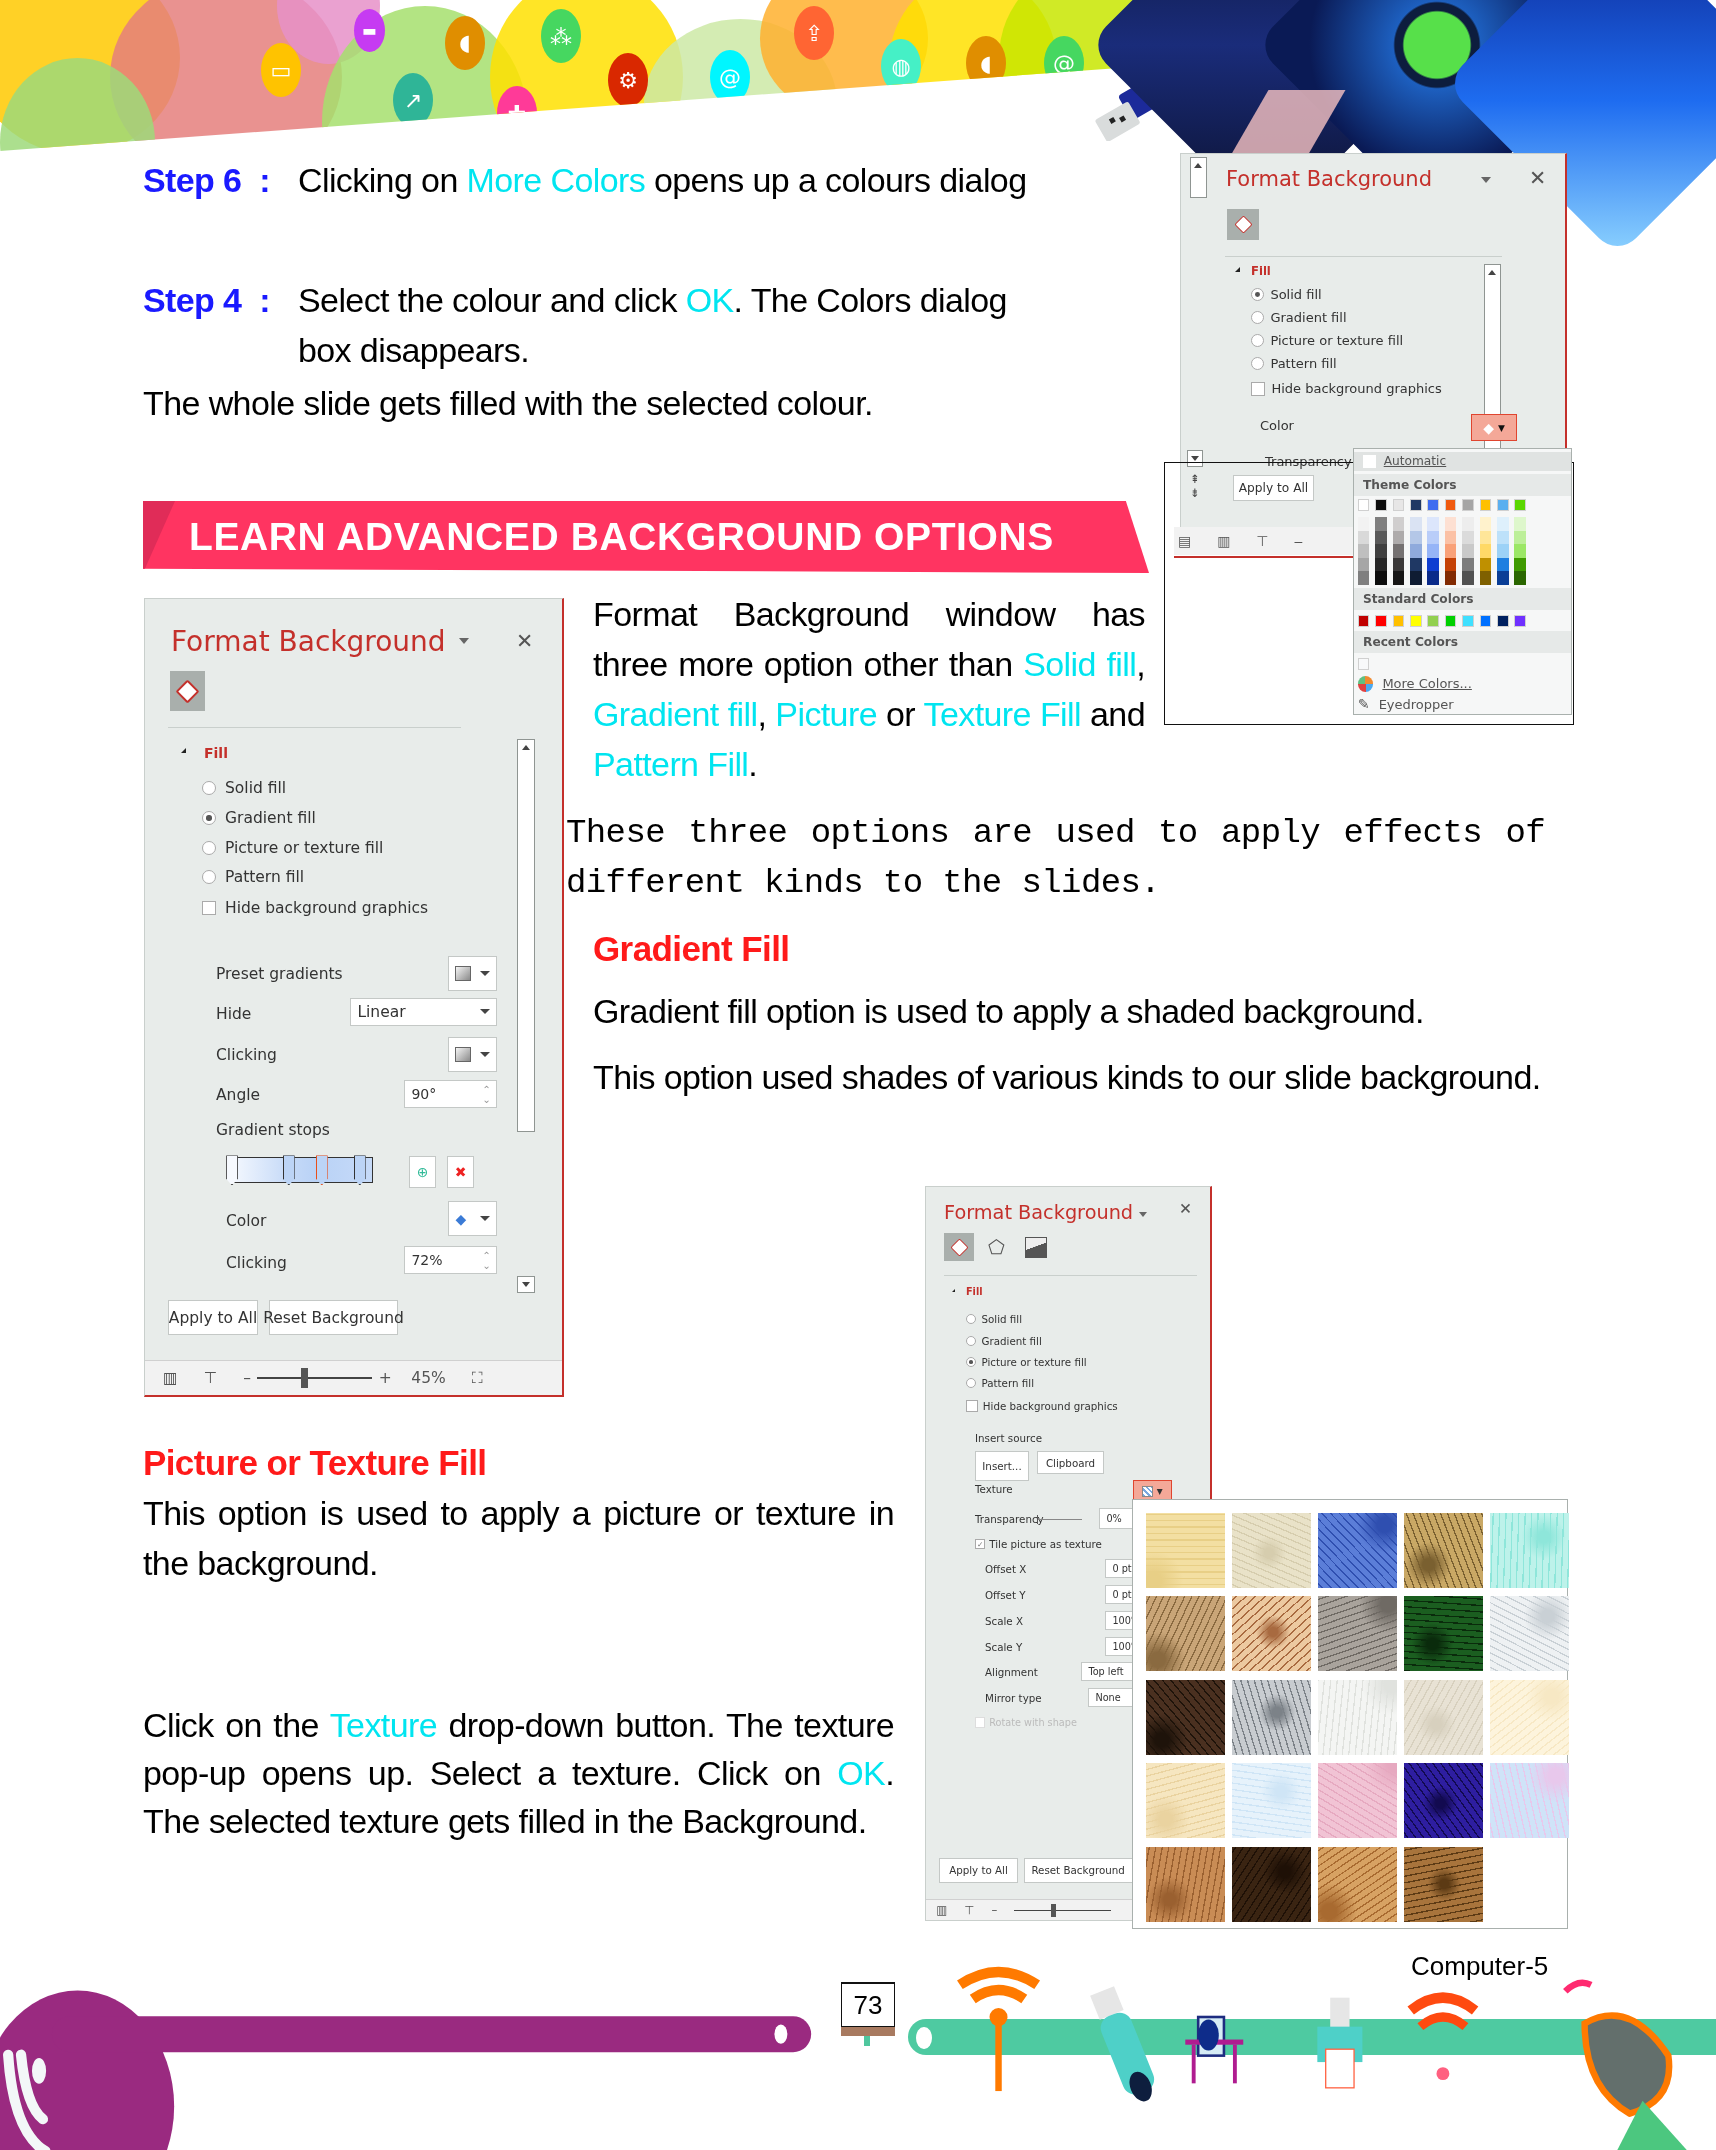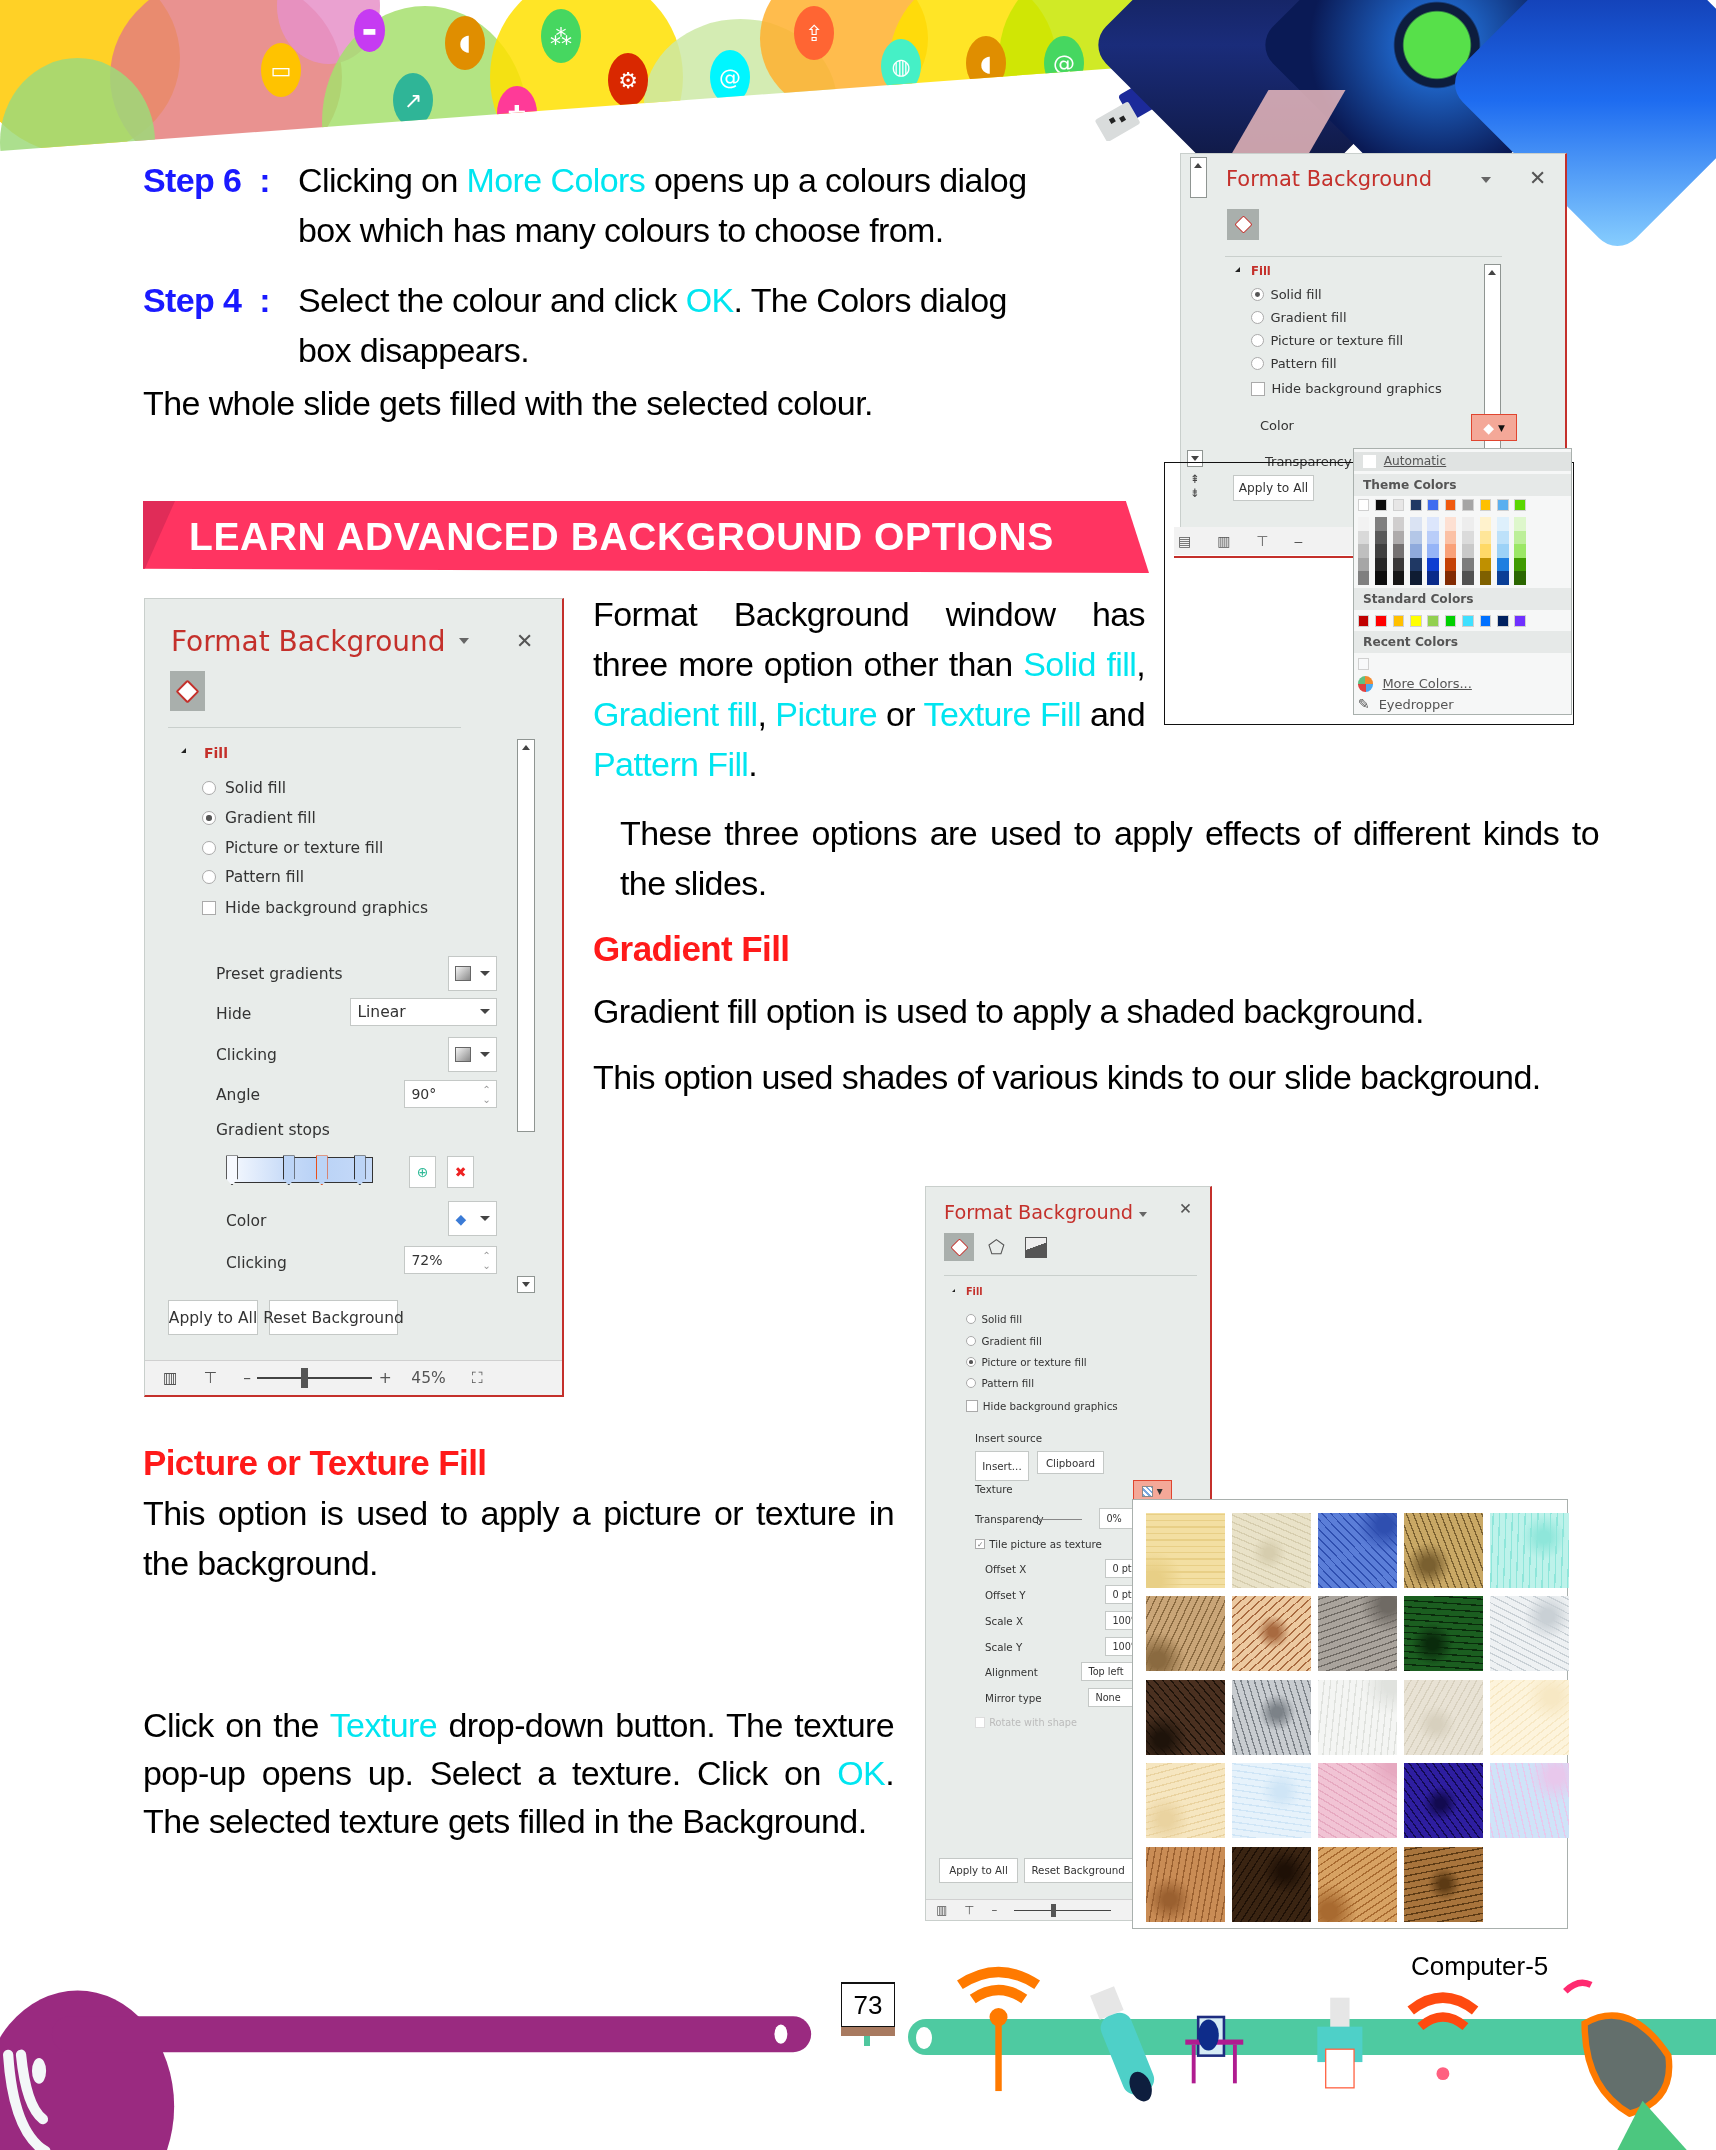--- a/index.html
+++ b/index.html
@@ -119,21 +119,21 @@
 
 <div class="header-photos">
   <div class="photo-diamond" style="left:-6.4px;background:linear-gradient(135deg,#0a1230,#1a2c7a 50%,#0a0f28);"></div>
   <div class="photo-diamond" style="left:161px;background:radial-gradient(circle at 50% 50%,#57e04a 0 18%,#0d1d3e 19% 23%,#1d5fbf 24%,#0a1a55 70%);"></div>
   <div class="photo-diamond" style="left:348px;top:-39px;width:245px;height:245px;background:linear-gradient(135deg,#0b1f8a,#1e6cf0 55%,#8ed4ff);"></div>
   <div style="position:absolute;left:103px;top:90px;width:77px;height:64px;background:#f8c3c3;transform:skewX(-30deg);opacity:.8;"></div>
 </div>
 
 <div class="step-row" style="top:155px;width:992px;">
   <span class="step-label blue-step"><span>Step 6</span>&nbsp;&nbsp;<span>:</span></span><span>Clicking on </span><span class="cyan">More Colors</span><span> opens up a colours dialog</span><br>
-  <span class="step-label"></span><span>box which has many colours to choose from.</span>
+  <span class="step-label"></span>
 </div>
 <div class="step-row" style="top:275px;width:992px;">
   <span class="step-label blue-step"><span>Step 4</span>&nbsp;&nbsp;<span>:</span></span><span>Select the colour and click </span><span class="cyan">OK</span><span>. The Colors dialog</span><br>
   <span class="step-label"></span><span>box disappears.</span>
 </div>
 <div class="txt" style="left:143px;top:378px;">The whole slide gets filled with the selected colour.</div>
 
 <div class="panel" style="left:1180px;top:153px;width:387px;height:399px;border-right:2.6px solid #c4302b;">
   <div class="vscroll" style="left:9px;top:2.6px;width:17px;height:41px;">
       <div class="sb-arrow" style="top:5.2px;margin-left:-4.5px;border-bottom:5.2px solid #444;"></div>
@@ -411,21 +411,21 @@
       <span>+</span>
     </span>
     <span style="margin-left:-6.4px;">45%</span>
     <span>⛶</span>
   </div>
 </div>
 
 <div class="txt justify" style="left:593px;top:589px;width:552px;">
   <span>Format Background window has three more option other than </span><span class="cyan">Solid fill</span><span>, </span><span class="cyan">Gradient fill</span><span>, </span><span class="cyan">Picture</span><span> or </span><span class="cyan">Texture Fill</span><span> and </span><span class="cyan">Pattern Fill</span><span>.</span>
 </div>
-<div class="txt justify" style="left:620px;top:808px;width:979px;">These three options are used to apply effects of different kinds to the slides.</div>
+<div class="txt justify" style="left:566px;top:808px;width:979px;font-family:Liberation Mono, monospace;">These three options are used to apply effects of different kinds to the slides.</div>
 
 <div class="txt red-h" style="left:593px;top:924px;">Gradient Fill</div>
 <div class="txt" style="left:593px;top:986px;">Gradient fill option is used to apply a shaded background.</div>
 <div class="txt justify" style="left:593px;top:1052px;width:979px;">This option used shades of various kinds to our slide background.</div>
 
 <div class="txt red-h" style="left:143px;top:1438px;">Picture or Texture Fill</div>
 <div class="txt justify" style="left:143px;top:1488px;width:751px;">This option is used to apply a picture or texture in the background.</div>
 <div class="txt justify" style="left:143px;top:1701px;width:751px;line-height:48px;">
   <span>Click on the </span><span class="cyan">Texture</span><span> drop-down button. The texture pop-up opens up. Select a texture. Click on </span><span class="cyan">OK</span><span>. The selected texture gets filled in the Background.</span>
 </div>

